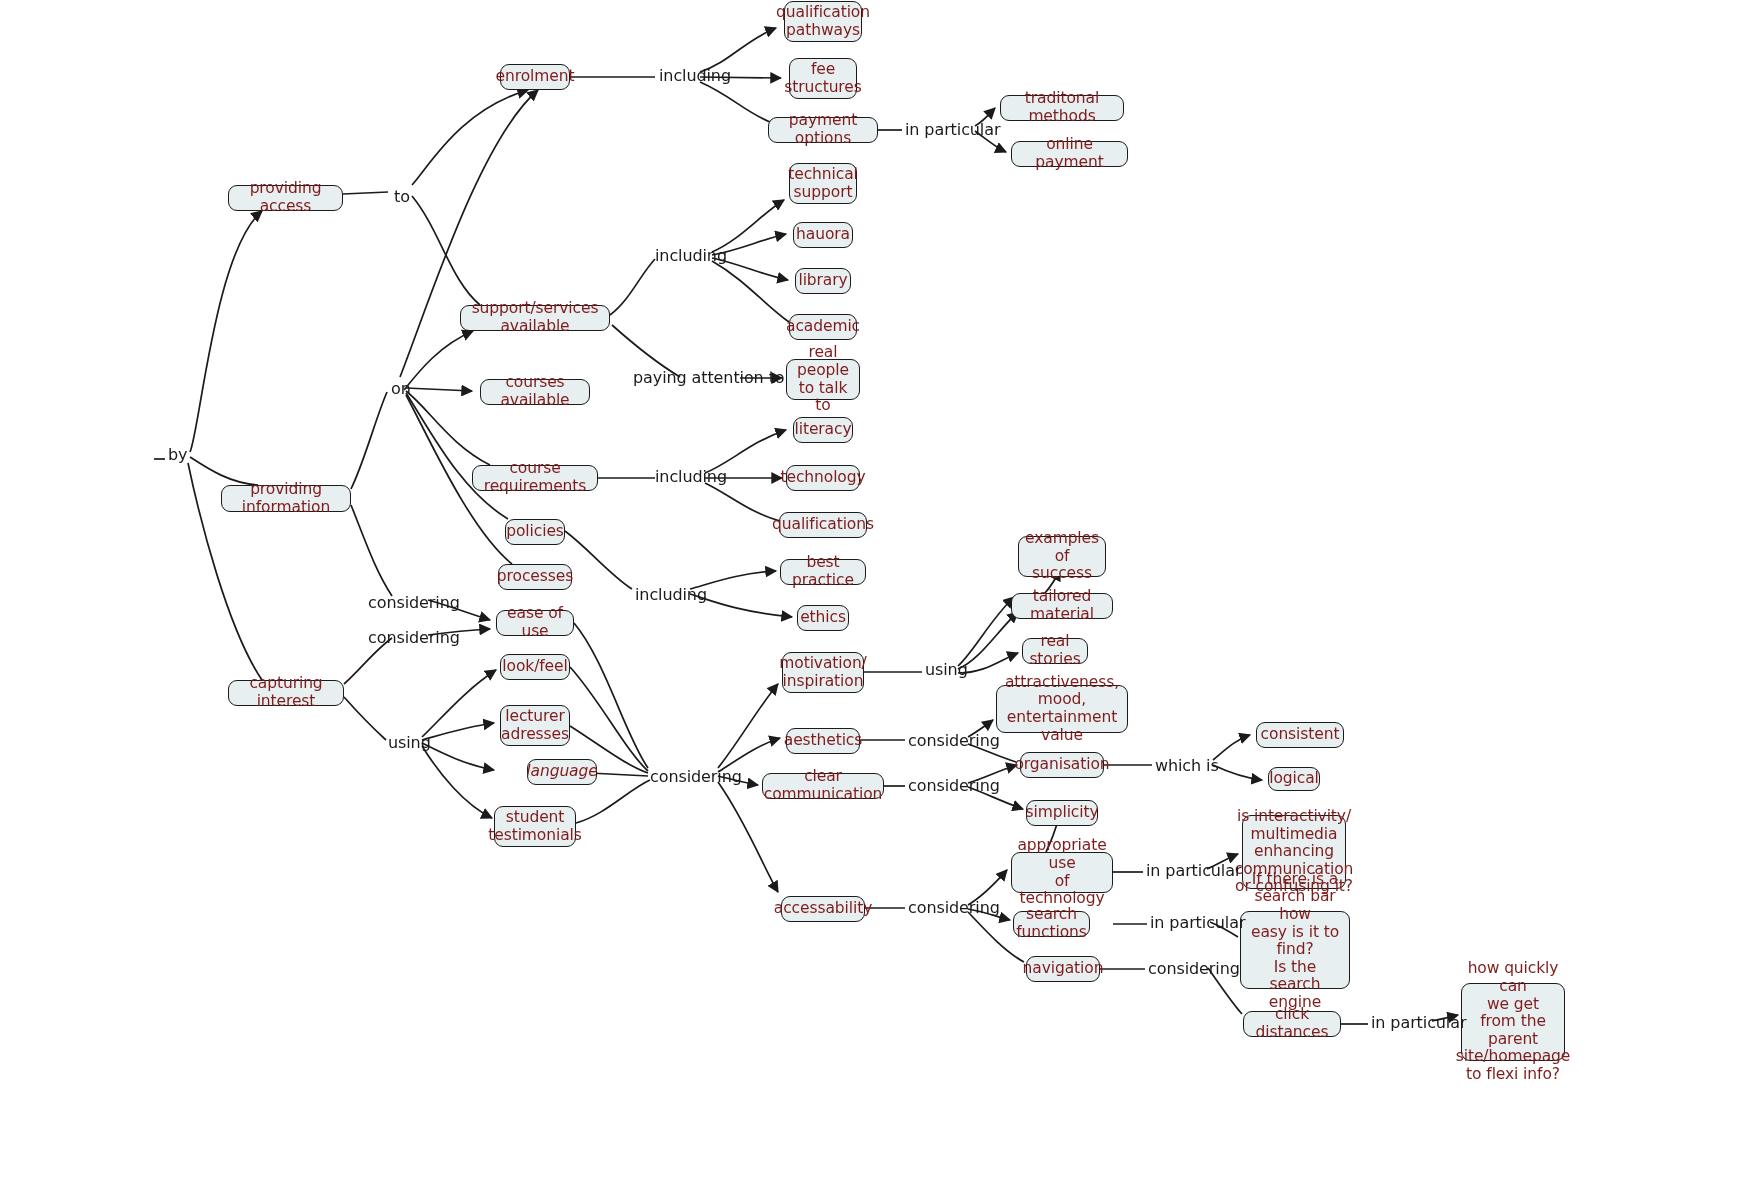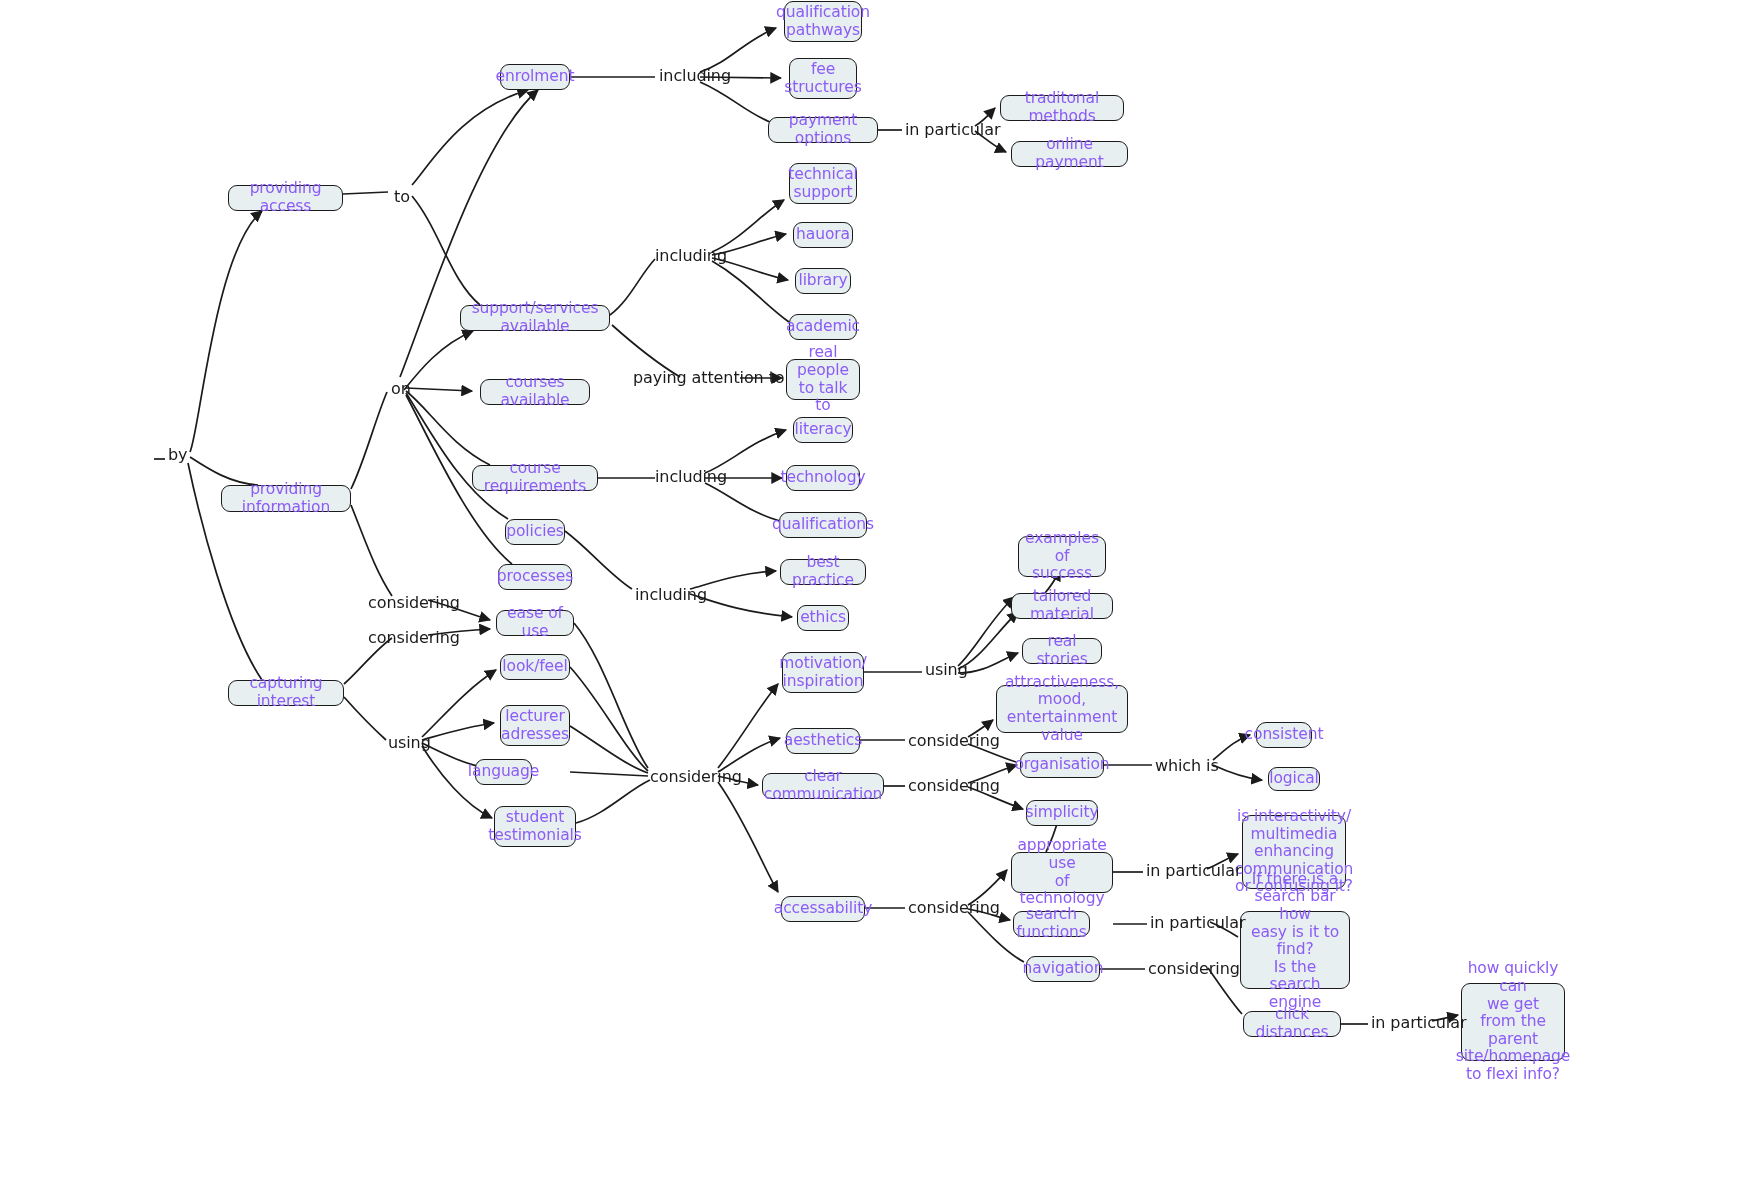--- a/index.html
+++ b/index.html
@@ -21,21 +21,21 @@
     width: 1762px;
     height: 1194px;
     pointer-events: none;
   }
   .node {
     position: absolute;
     box-sizing: border-box;
     background: #e8eff1;
     border: 1.6px solid #1b1b1b;
     border-radius: 9px;
-    color: #8b5cf6;
+    color: #7f1d1d;
     font-size: 15.5px;
     line-height: 1.14;
     text-align: center;
     display: flex;
     align-items: center;
     justify-content: center;
     padding: 2px 7px;
     white-space: pre-line;
     letter-spacing: -0.1px;
   }
@@ -206,36 +206,36 @@
   <div class="node" style="left:786px;top:465px;width:74px;height:26px;">technology</div>
   <div class="node" style="left:779px;top:512px;width:88px;height:26px;">qualifications</div>
   <div class="node" style="left:505px;top:519px;width:60px;height:26px;">policies</div>
   <div class="node" style="left:498px;top:564px;width:74px;height:26px;">processes</div>
   <div class="node" style="left:780px;top:559px;width:86px;height:26px;">best practice</div>
   <div class="node" style="left:797px;top:605px;width:52px;height:26px;">ethics</div>
   <div class="node" style="left:496px;top:610px;width:78px;height:26px;">ease of use</div>
   <div class="node" style="left:500px;top:654px;width:70px;height:26px;">look/feel</div>
   <div class="node" style="left:500px;top:705px;width:70px;height:41px;">lecturer
 adresses</div>
-  <div class="node" style="left:475px;top:759px;width:57px;height:26px;">language</div>
+  <div class="node" style="left:527px;top:759px;width:70px;height:26px;font-style:italic;">language</div>
   <div class="node" style="left:494px;top:806px;width:82px;height:41px;">student
 testimonials</div>
   <div class="node" style="left:782px;top:652px;width:82px;height:41px;">motivation/
 inspiration</div>
   <div class="node" style="left:1018px;top:536px;width:88px;height:41px;">examples of
 success</div>
   <div class="node" style="left:1011px;top:593px;width:102px;height:26px;">tailored material</div>
-  <div class="node" style="left:1022px;top:638px;width:80px;height:26px;">real stories</div>
+  <div class="node" style="left:1022px;top:638px;width:66px;height:26px;">real stories</div>
   <div class="node" style="left:786px;top:728px;width:74px;height:26px;">aesthetics</div>
   <div class="node" style="left:996px;top:685px;width:132px;height:48px;">attractiveness,
 mood, entertainment
 value</div>
   <div class="node" style="left:762px;top:773px;width:122px;height:26px;">clear communication</div>
   <div class="node" style="left:1020px;top:752px;width:84px;height:26px;">organisation</div>
-  <div class="node" style="left:1256px;top:722px;width:56px;height:26px;border-radius:10px;">consistent</div>
+  <div class="node" style="left:1256px;top:722px;width:88px;height:26px;">consistent</div>
   <div class="node" style="left:1268px;top:767px;width:52px;height:24px;">logical</div>
   <div class="node" style="left:1026px;top:800px;width:72px;height:26px;">simplicity</div>
   <div class="node" style="left:781px;top:896px;width:84px;height:26px;">accessability</div>
   <div class="node" style="left:1011px;top:852px;width:102px;height:41px;">appropriate use
 of technology</div>
   <div class="node" style="left:1242px;top:815px;width:104px;height:74px;">is interactivity/
 multimedia
 enhancing
 communication
 or confusing it?</div>

